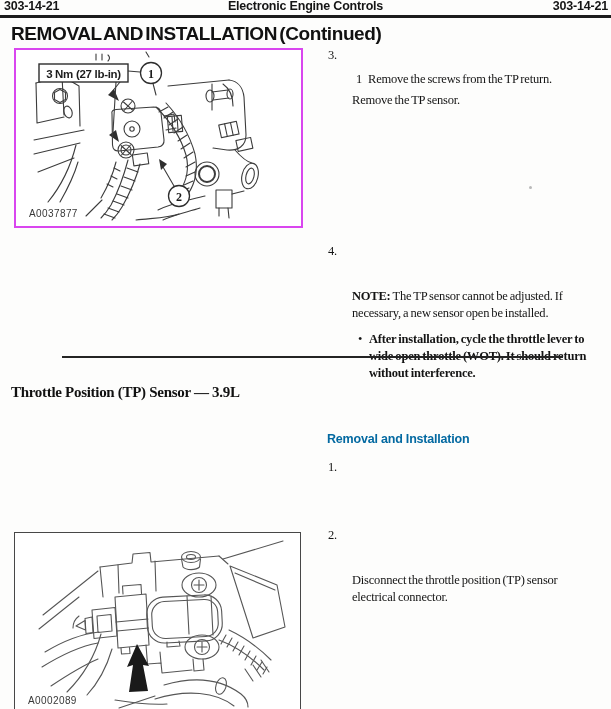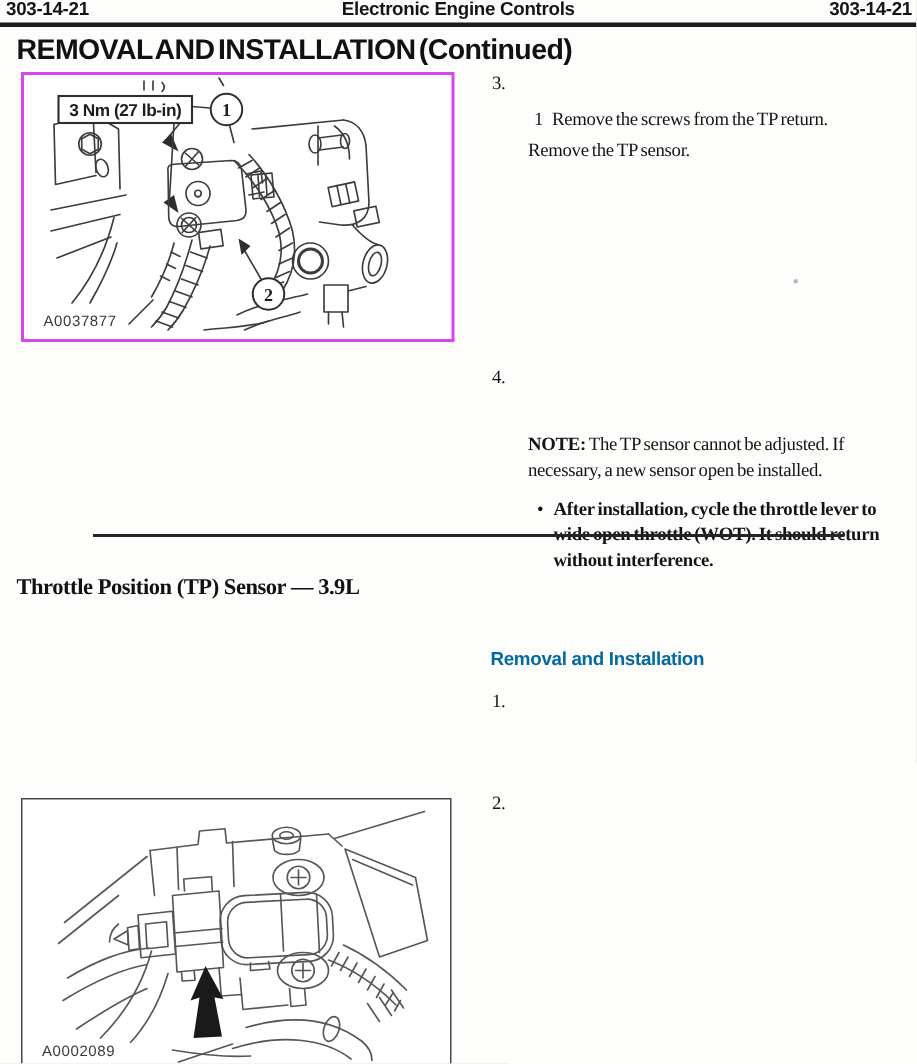--- a/index.html
+++ b/index.html
@@ -174,20 +174,21 @@
   <div class="abs speck"></div>
 
   <div class="abs rule2"></div>
 
   <div class="abs sans h2">Throttle Position (TP) Sensor — 3.9L</div>
   <div class="abs sans h3">Removal and Installation</div>
 
   <span class="abs serif stepnum" style="left:328px;top:459px;">1.</span>
 
   <span class="abs serif stepnum" style="left:328px;top:527px;">2.</span>
+  <div class="abs serif stepbody" style="left:352px;top:527px;">Disconnect the throttle position (TP) sensor electrical connector.</div>
 
   <div class="abs figbox fig2">
     <svg viewBox="0 0 285 179">
       <g class="lineart2">
 
         <path d="M28,82 L83,38"></path>
         <path d="M24,96 L64,64"></path>
         <path d="M208,26 L268,8"></path>
 
         <path d="M85,34 L117,30 L118,21 L135,19.5 L136,29 L204,23"></path>

